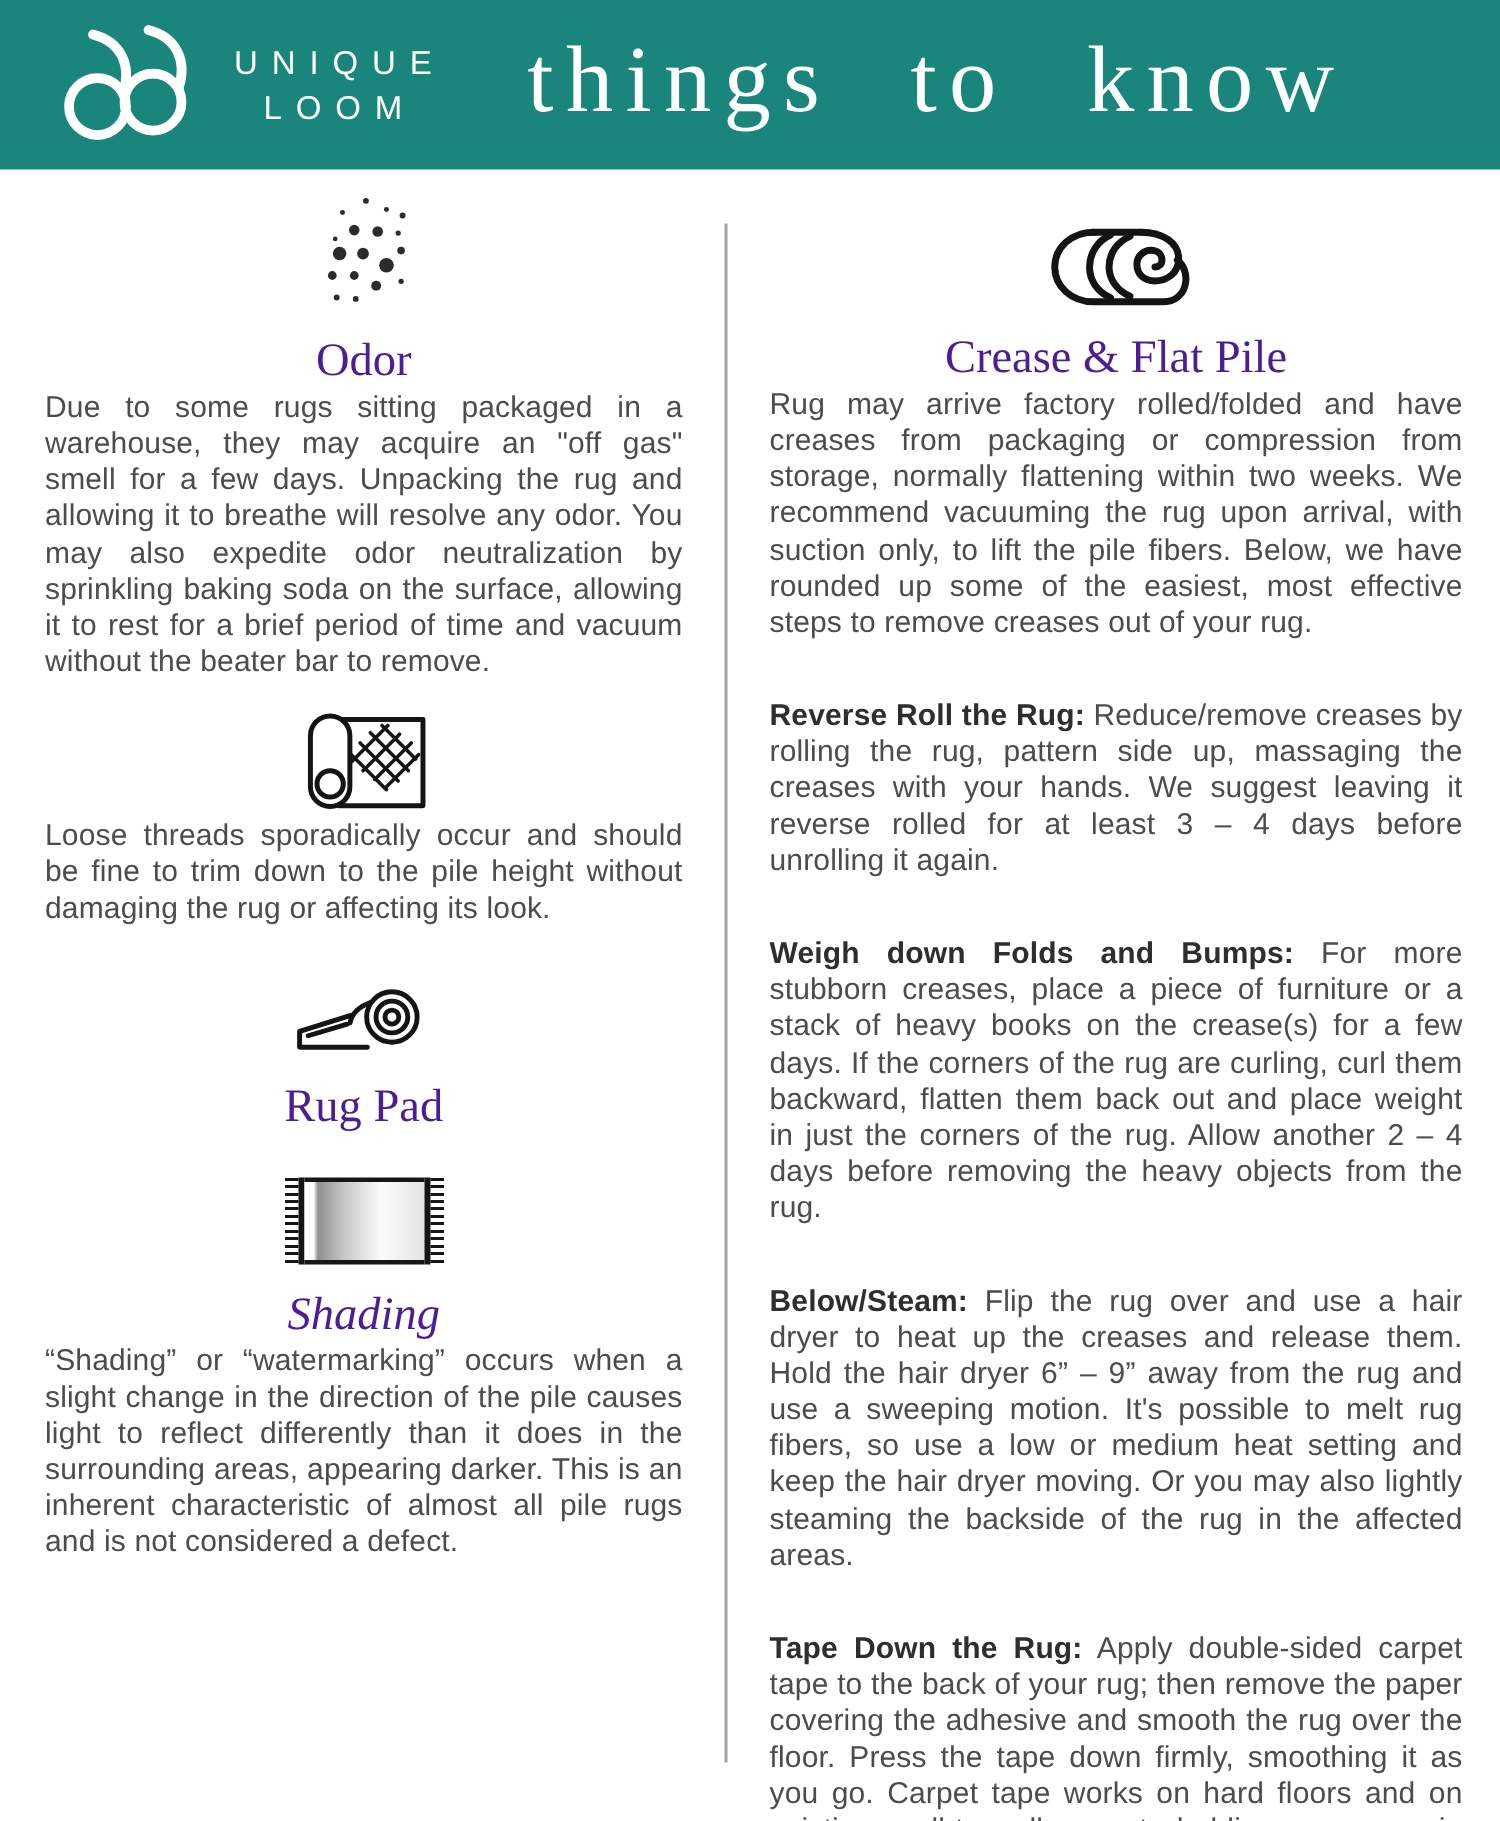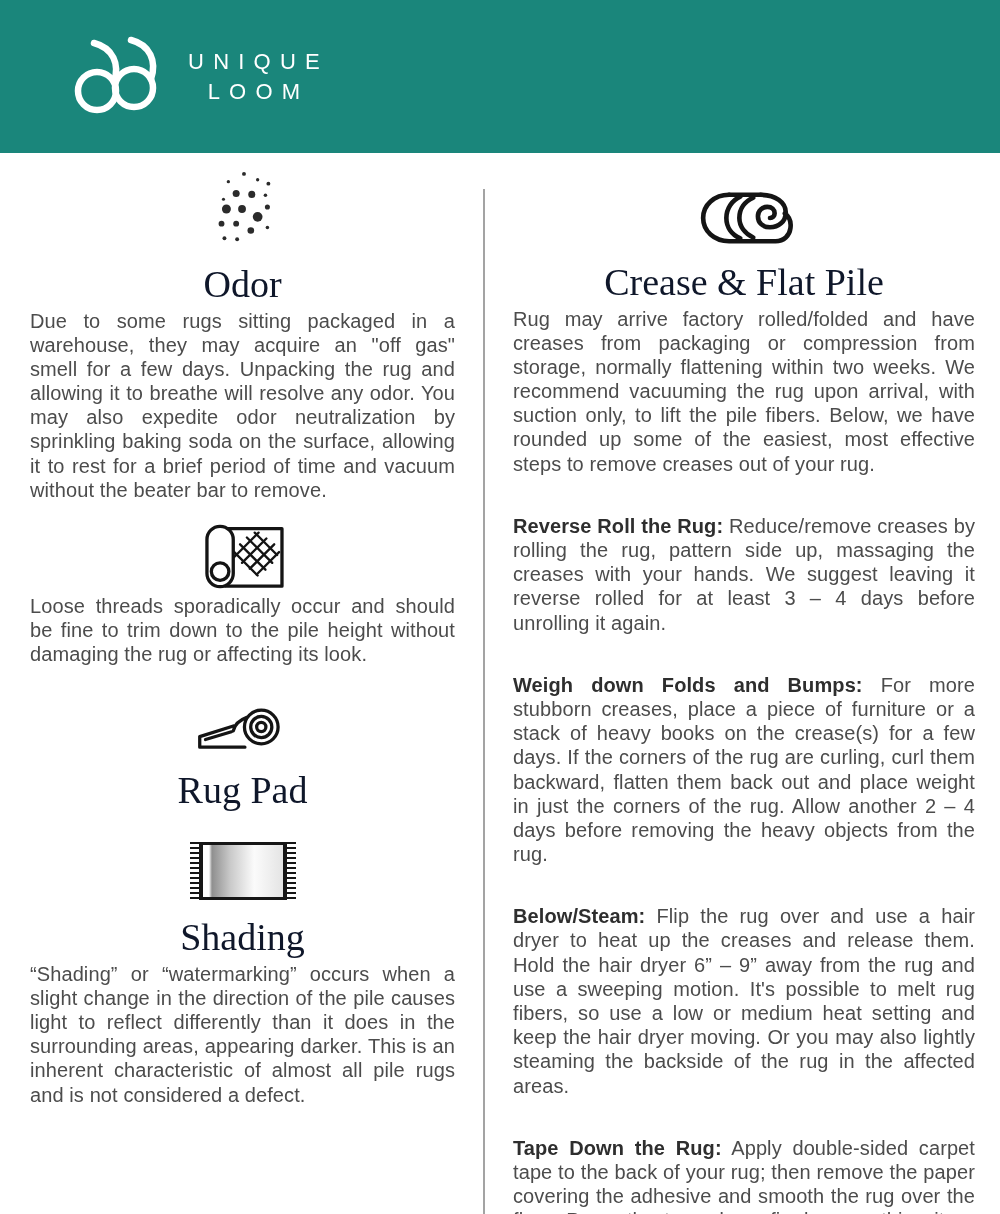--- a/index.html
+++ b/index.html
@@ -4,22 +4,23 @@
 <style>
   * { margin:0; padding:0; box-sizing:border-box; }
   html,body { background:#ffffff; }
   .page {
     position:relative; width:1000px; height:1214px; margin:0 auto;
     background:#ffffff; overflow:hidden;
     font-family:"Liberation Sans", sans-serif;
   }
   
   .header {
-    height:153px; background:#1A867B; display:flex; align-items:center;
-    padding:0 30px 0 72px;
+    height:113px; background:#1A867B; display:flex; align-items:center;
+    padding:0 30px 0 40px;
+    justify-content:center;
   }
   .logo-wrap { display:flex; align-items:center; }
   .logo-svg { width:100px; height:84px; }
   .wordmark {
     margin-left:16px; color:#ffffff; text-align:center;
     font-size:22px; letter-spacing:0.42em; line-height:1.35; font-weight:400;
   }
   .page-title {
     flex:1; text-align:center; color:#ffffff;
     font-family:"Liberation Serif", serif;
@@ -31,21 +32,21 @@
   .divider {
     position:absolute; left:483px; top:36px; width:2px; height:1026px;
     background:#a3a3a3;
   }
   .col { display:flex; flex-direction:column; align-items:center; }
   .col-left  { width:425px; }
   .col-right { width:462px; margin-left:auto; }
   .icon-box { display:flex; justify-content:center; align-items:center; }
   h2.sec-heading {
     font-family:"Liberation Serif", serif; font-weight:500;
-    color:#0f172a; font-size:38px; line-height:1.25; text-align:center;
+    color:#4c1d95; font-size:31px; line-height:1.25; text-align:center;
   }
   p.sec-body {
     width:100%; color:#4C4C4C; font-size:20px; line-height:1.21;
     text-align:justify; letter-spacing:0.1px;
   }
   p.sec-body b { color:#2E2E2E; font-weight:700; }
   
   .mt-a { margin-top:10px; }  .mt-b { margin-top:0; }
   .gap-icon { margin-top:16px; }
   .tip { margin-top:38px; }
@@ -76,20 +77,21 @@
           <path d="M42 45 C48 27 41 11 22 6"></path>
           <circle cx="62" cy="51" r="19"></circle>
           <path d="M79 42 C85 24 78 8 59 3"></path>
         </g>
       </svg>
       <div class="wordmark">
         <div>UNIQUE</div>
         <div>LOOM</div>
       </div>
     </div>
+    <div class="page-title">things to know</div>
   </div>
 
   <div class="main">
     <div class="divider"></div>
 
     <section class="col col-left">
 
       <div class="icon-box" style="margin-top:4px;">
         <svg class="line-icon" width="66" height="82" viewBox="0 0 64 84">
           <g fill="#2b2b2b" stroke="none">
@@ -144,21 +146,21 @@
 
       <div class="icon-box" style="margin-top:28px;">
         <div class="shade-rug">
           <div class="fringe"></div>
           <div class="shade-bar"></div>
           <div class="shade-body"></div>
           <div class="shade-bar"></div>
           <div class="fringe"></div>
         </div>
       </div>
-      <h2 class="sec-heading" style="margin-top:14px;">Shading</h2>
+      <h2 class="sec-heading" style="margin-top:14px;font-style:italic;">Shading</h2>
       <p class="sec-body mt-b">“Shading” or “watermarking” occurs when a slight change in the direction of the pile causes light to reflect differently than it does in the surrounding areas, appearing darker. This is an inherent characteristic of almost all pile rugs and is not considered a defect.</p>
 
     </section>
 
     <section class="col col-right">
 
       <div class="icon-box" style="margin-top:22px;">
         <svg class="line-icon" width="104" height="62" viewBox="0 0 112 66" stroke-width="5">
           <path d="M40 8 C24 8 12 19 12 33 C12 47 24 58 40 58 L90 58 C99 58 105 52 106 44 C107 37 104 31 100 28"></path>
           <path d="M40 8 L74 8"></path>

